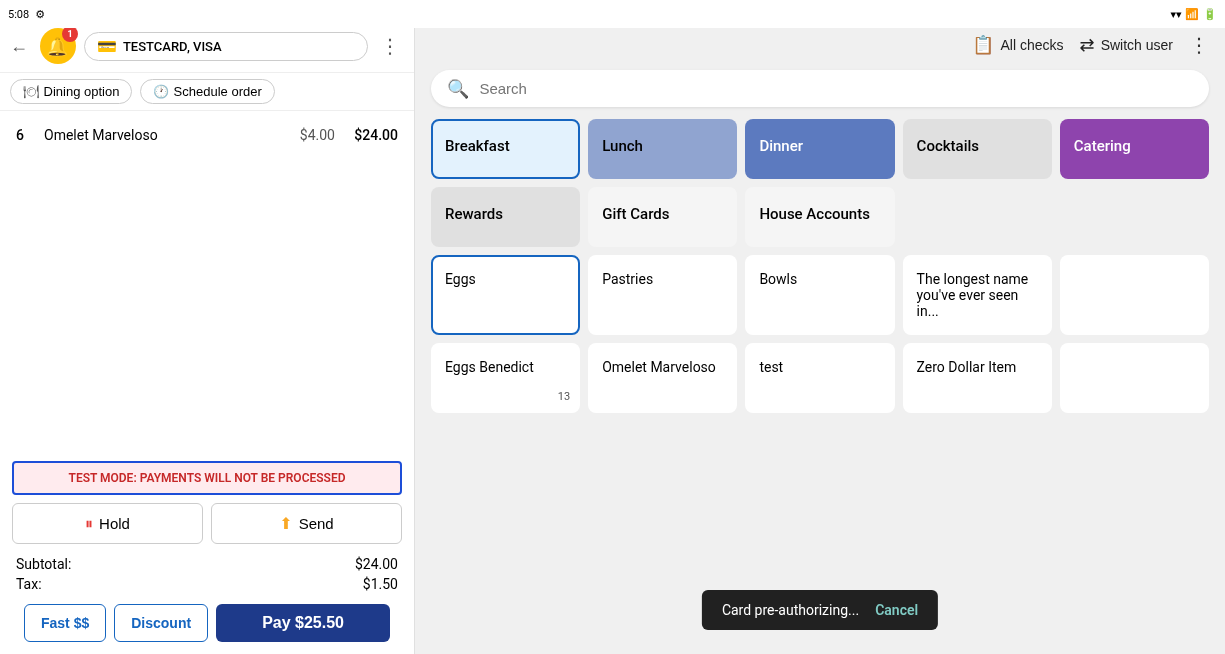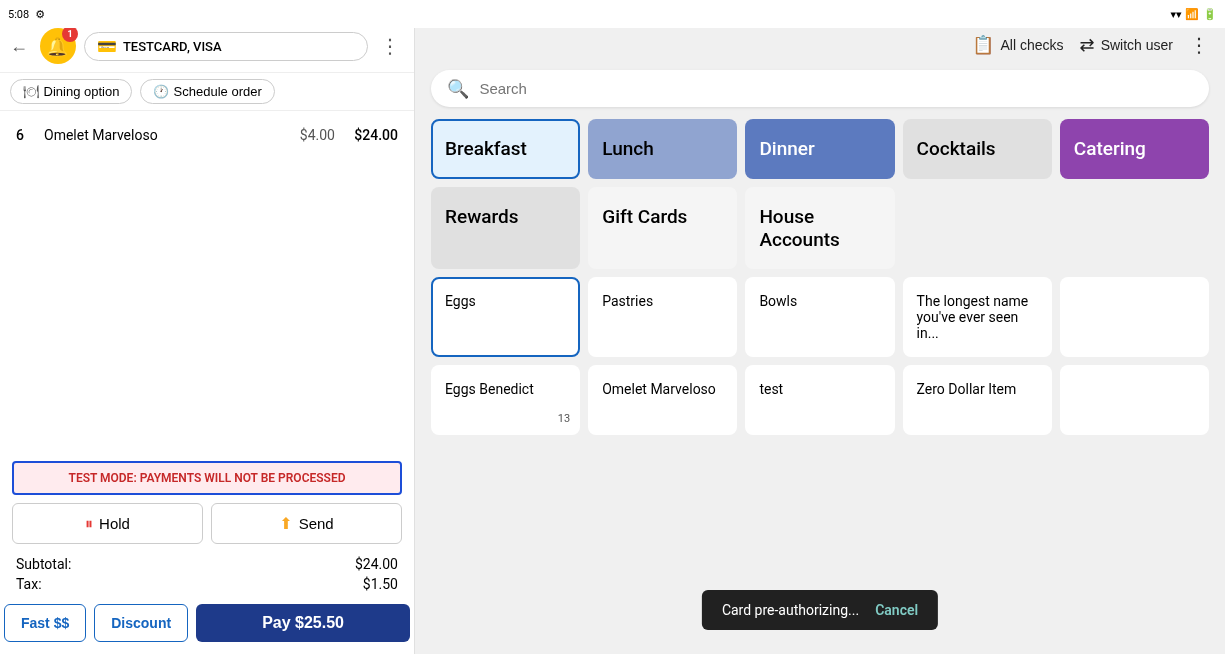--- a/index.html
+++ b/index.html
@@ -198,21 +198,21 @@
       display: flex;
       justify-content: space-between;
       font-size: 14px;
       margin-bottom: 4px;
     }
 
     
     .pay-row {
       display: flex;
       gap: 8px;
-      padding: 0 4px 12px;
+      padding: 0 24px 12px;
     }
     .fast-btn {
       border: 1.5px solid #1565c0;
       border-radius: 6px;
       background: #fff;
       color: #1565c0;
       font-size: 14px;
       font-weight: 600;
       padding: 10px 16px;
       cursor: pointer;
@@ -305,21 +305,21 @@
     .category-grid {
       display: grid;
       grid-template-columns: repeat(5, 1fr);
       gap: 8px;
       padding: 0 16px;
       margin-bottom: 8px;
     }
     .category-card {
       border-radius: 8px;
       padding: 16px 12px;
-      font-size: 19px;
+      font-size: 15px;
       font-weight: 500;
       cursor: pointer;
       display: flex;
       align-items: flex-start;
       min-height: 60px;
       border: 2px solid transparent;
       position: relative;
     }
     .category-card.active-border {
       border: 2px solid #1565c0;

